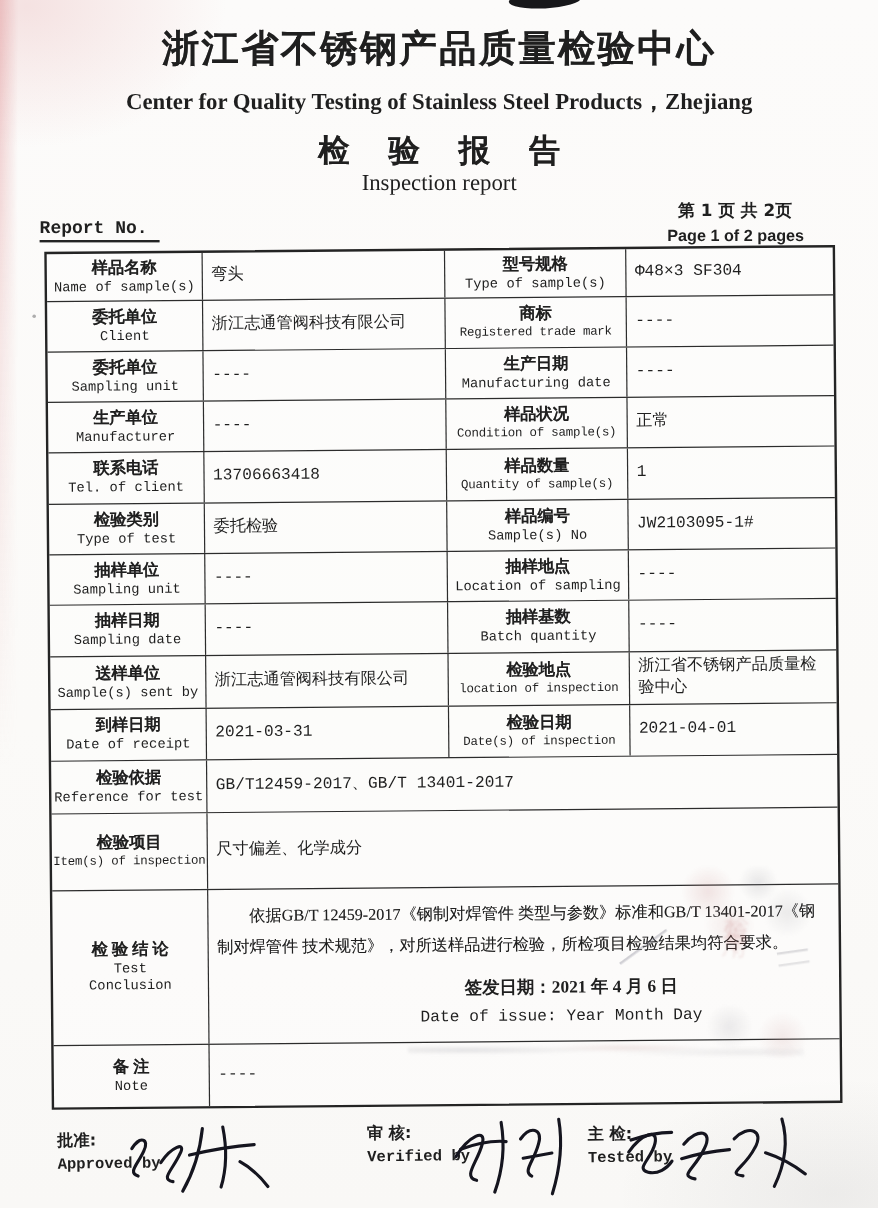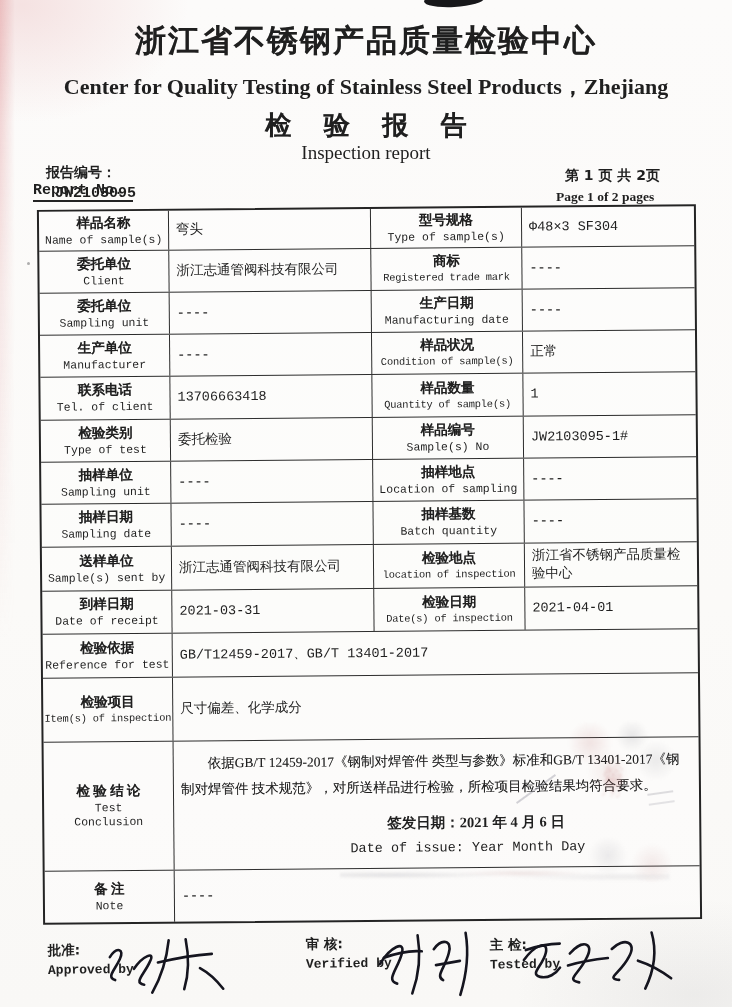--- a/index.html
+++ b/index.html
@@ -64,30 +64,30 @@
   .smudge-note{
     position:absolute;left:340px;top:866px;width:330px;height:18px;pointer-events:none;filter:blur(1.2px);
     background:
       radial-gradient(ellipse at 15% 50%,rgba(150,150,158,.25),transparent 30%),
       radial-gradient(ellipse at 55% 40%,rgba(180,130,130,.18),transparent 25%),
       radial-gradient(ellipse at 85% 60%,rgba(150,150,158,.15),transparent 30%);
   }
   
   .hdr-center{position:absolute;left:0;width:732px;text-align:center;}
   .title-zh{top:20px;font-size:31px;font-weight:700;letter-spacing:2px;text-shadow:0 0 .5px rgba(0,0,0,.5);}
-  .title-en{top:72px;font-size:22px;font-weight:600;}
+  .title-en{top:72px;font-size:19px;font-weight:600;}
   .doc-zh{top:108px;font-size:26px;font-weight:700;letter-spacing:13px;text-indent:13px;text-shadow:0 0 .5px rgba(0,0,0,.5);}
   .doc-en{top:142px;font-size:19px;font-weight:500;}
   .repno-zh{position:absolute;left:46px;top:164px;font-size:14px;font-weight:700;font-family:"DejaVu Sans","Liberation Sans",sans-serif;}
   .repno-zh .val{font-family:"Liberation Mono","DejaVu Sans Mono",monospace;font-size:15px;margin-left:2px;}
   .repno-en{position:absolute;left:33px;top:182px;font-size:15px;font-weight:700;
     font-family:"Liberation Mono","DejaVu Sans Mono",monospace;
     border-bottom:2px solid #232323;padding:0 10px 1px 0;}
   .pageinfo-zh{position:absolute;left:565px;top:167px;font-size:14px;font-weight:700;font-family:"DejaVu Sans","Liberation Sans",sans-serif;}
-  .pageinfo-en{position:absolute;left:556px;top:189px;font-size:13.5px;font-weight:600;font-family:Liberation Serif, serif;}
+  .pageinfo-en{position:absolute;left:556px;top:189px;font-size:13.5px;font-weight:600;font-family:Liberation Sans, sans-serif;}
   
   .tbl{
     position:absolute;left:40px;top:207px;width:655px;
     border:2px solid #242424;transform:rotate(-0.5deg);transform-origin:50% 50%;
     background:rgba(255,255,255,.35);
   }
   .row{display:flex;border-bottom:1.5px solid #2c2c2c;box-sizing:border-box;}
   .row:last-child{border-bottom:none;}
   .cell{box-sizing:border-box;}
   .c1{width:130px;border-right:1.5px solid #2c2c2c;}
@@ -127,23 +127,20 @@
   <div class="corner-pink"></div>
   <div class="edge-pink"></div>
   <div class="clip"></div>
   <div class="shadow-br"></div>
   <div class="spec-dot"></div>
 
   <div class="hdr-center title-zh">浙江省不锈钢产品质量检验中心</div>
   <div class="hdr-center title-en">Center for Quality Testing of Stainless Steel Products，Zhejiang</div>
   <div class="hdr-center doc-en">Inspection report</div>
   <div class="hdr-center doc-zh">检 验 报 告</div>
-  <div class="repno-zh">
-    <span>报告编号：</span><span class="val">JW2103095</span>
-  </div>
   <div class="repno-en">Report No.</div>
   <div class="pageinfo-zh">第 1 页 共 2页</div>
   <div class="pageinfo-en">Page 1 of 2 pages</div>
 
   <div class="tbl">
 
     <div class="row" style="height:40px">
       <div class="cell c1 lab">
           <span class="zh">样品名称</span>
           <span class="en">Name of sample(s)</span>

